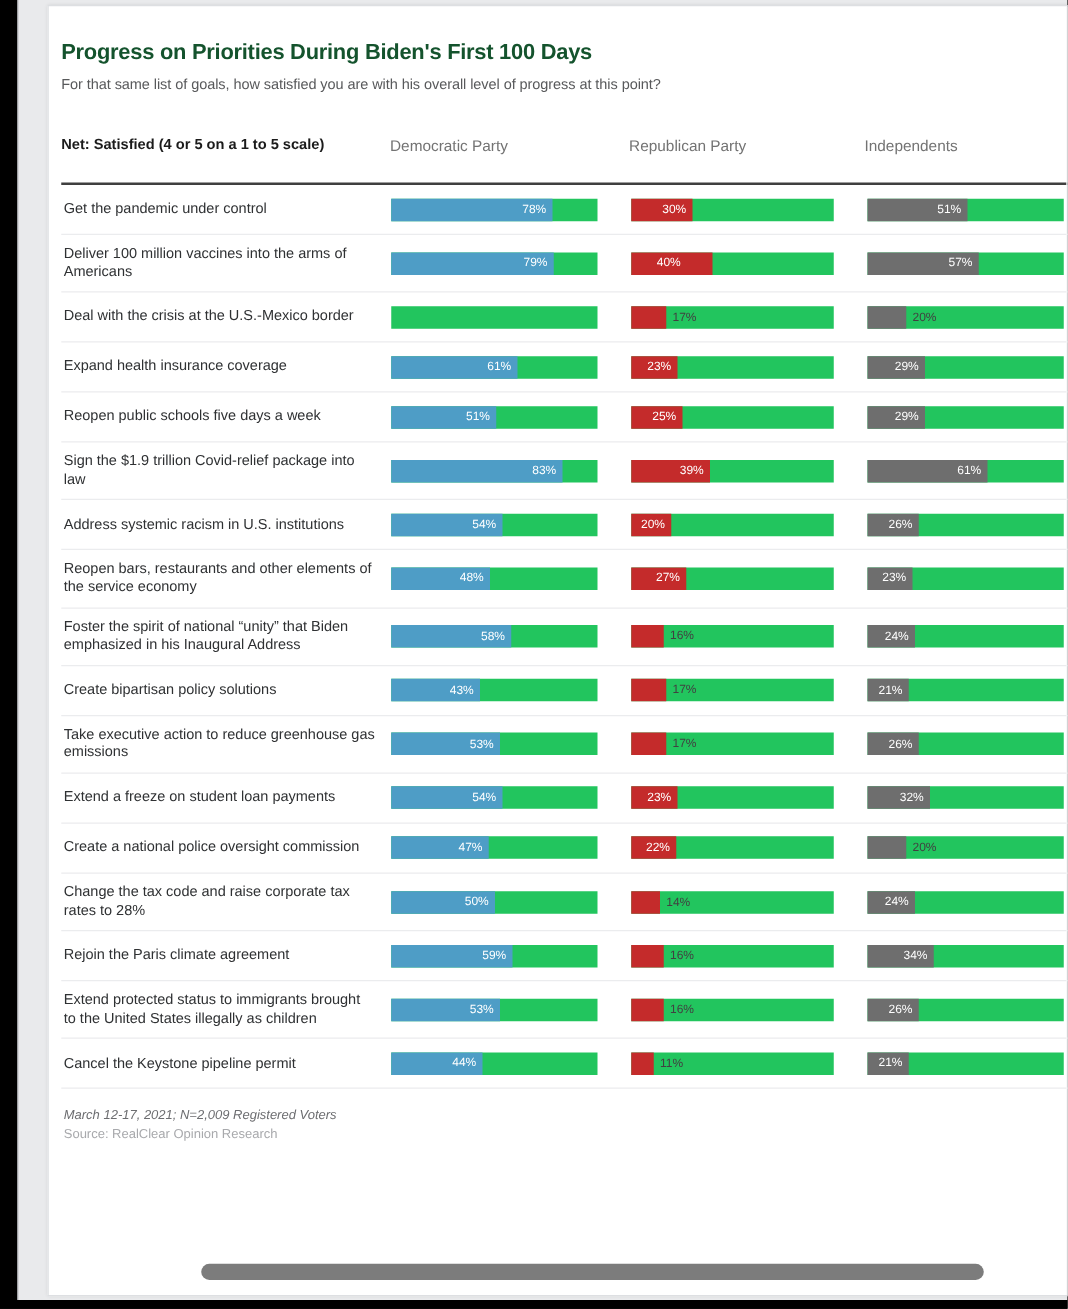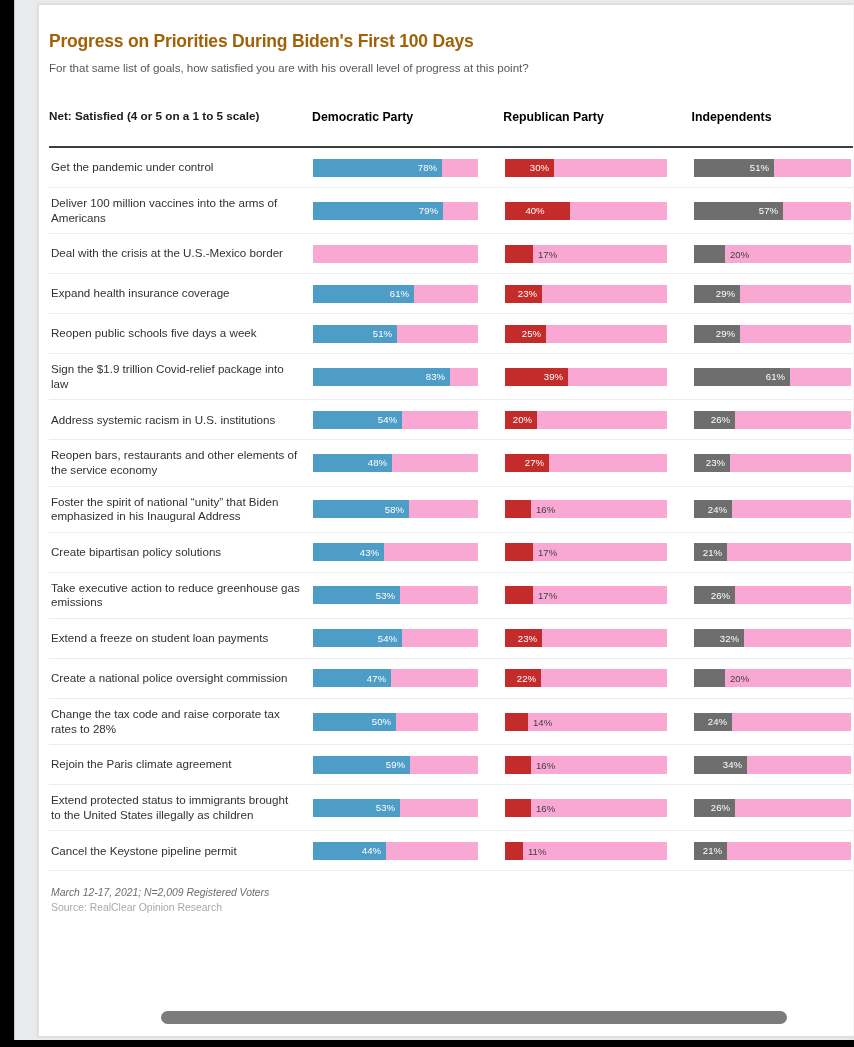--- a/index.html
+++ b/index.html
@@ -48,21 +48,21 @@
     left: 0; top: 0;
     width: 812px;
     height: 100%;
     padding: 26px 0 0 10px;
   }
 
   
   .chart-title {
     font-size: 17.5px;
     font-weight: bold;
-    color: #a16207;
+    color: #14532d;
     letter-spacing: -0.2px;
     padding-left: 0px;
   }
   .chart-subtitle {
     margin-top: 9px;
     font-size: 11.6px;
     color: #58595b;
     letter-spacing: -0.05px;
   }
 
@@ -76,22 +76,22 @@
   .col-head .net-label {
     width: 264px;
     font-size: 11.7px;
     font-weight: bold;
     color: #1b1b1b;
     line-height: 14.5px;
     padding-bottom: 1px;
   }
   .col-head .ch {
     font-size: 12.3px;
-    font-weight: bold;
-    color: #000000;
+    font-weight: normal;
+    color: #737373;
     padding-bottom: 1px;
   }
   .ch.dem { width: 192px; }
   .ch.rep { width: 189px; }
   .ch.ind { width: 160px; }
 
   .head-rule {
     margin-top: 7px;
     width: 806px;
     height: 2px;
@@ -117,21 +117,21 @@
   }
 
   .cellwrap { position: relative; display: flex; align-items: center; }
   .cellwrap.dem { width: 192px; }
   .cellwrap.rep { width: 189px; }
   .cellwrap.ind { width: 160px; }
 
   .track {
     position: relative;
     height: 18px;
-    background: #f9a8d4;
+    background: #22c55e;
   }
   .track.dem { width: 165px; }
   .track.rep { width: 162px; }
   .track.ind { width: 157px; }
 
   .fill {
     position: absolute;
     left: 0; top: 0; bottom: 0;
     display: flex;
     align-items: center;

